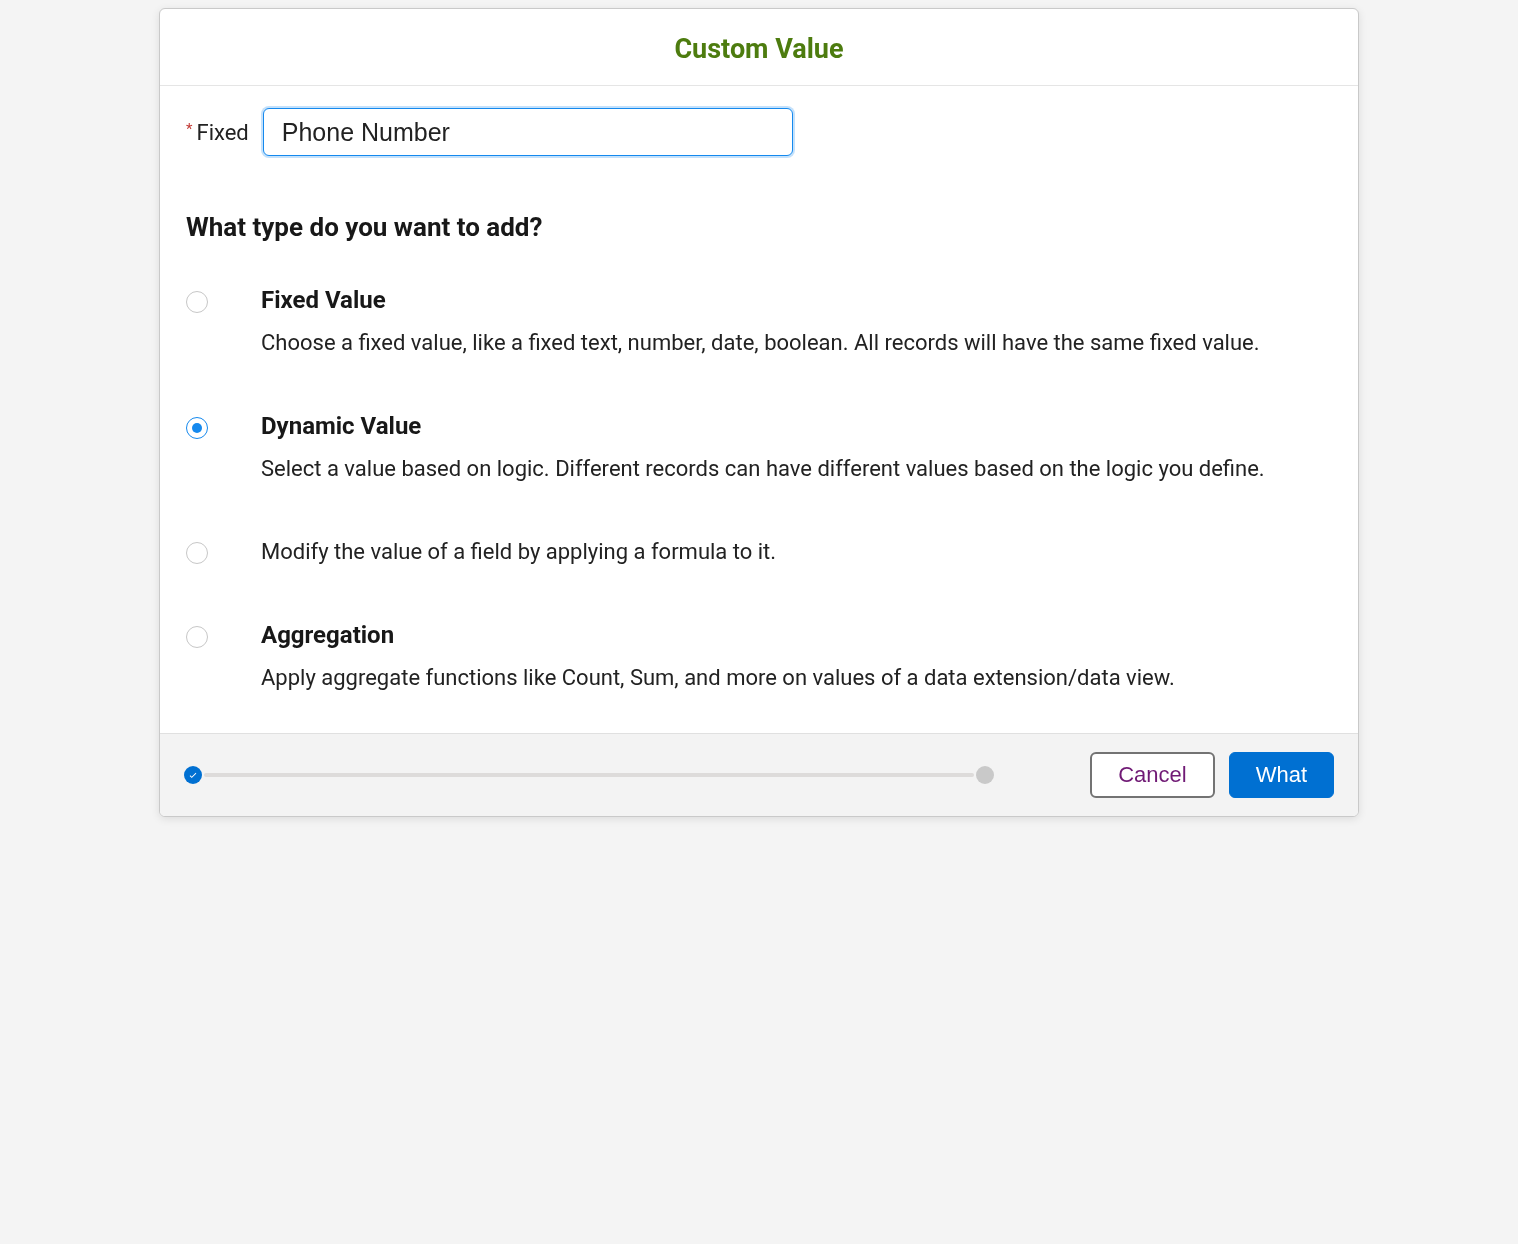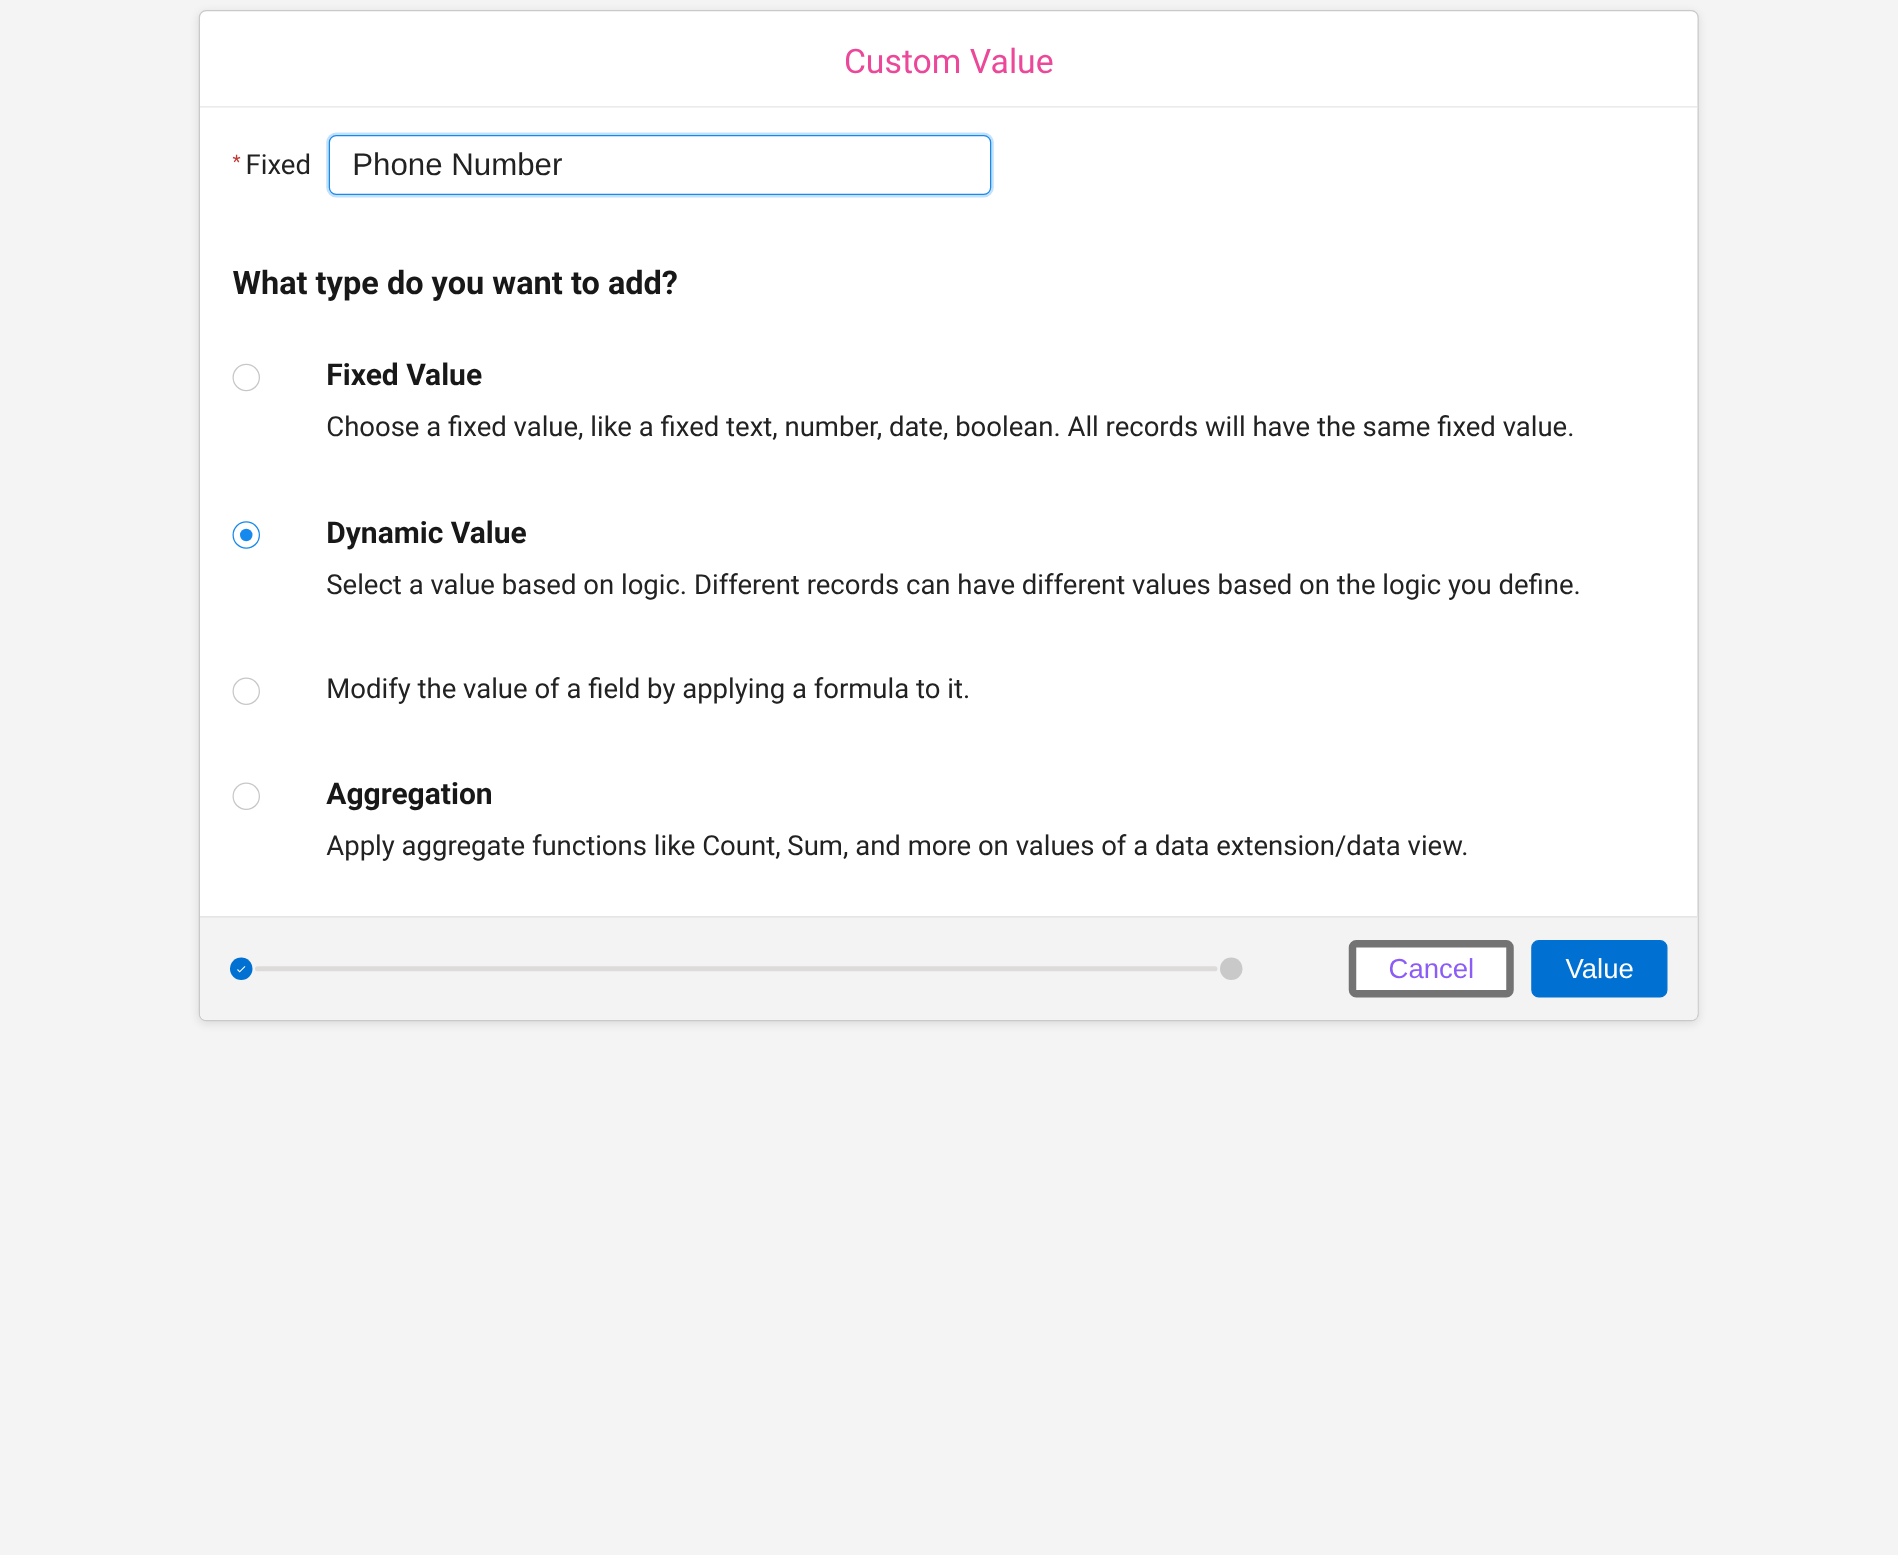--- a/index.html
+++ b/index.html
@@ -26,22 +26,22 @@
     flex-direction: column;
     overflow: hidden;
   }
   .modal-header {
     text-align: center;
     padding: 24px 0 20px 0;
     border-bottom: 1px solid #e5e5e5;
   }
   .modal-title {
     font-size: 27px;
-    font-weight: 400;
-    color: #ec4899;
+    font-weight: 700;
+    color: #4d7c0f;
   }
   .modal-body {
     padding: 22px 26px 40px 26px;
     flex: 1;
   }
   .field-row {
     display: flex;
     align-items: center;
     margin-bottom: 56px;
   }
@@ -177,22 +177,22 @@
     border-radius: 6px;
     font-size: 22px;
     cursor: pointer;
     display: flex;
     align-items: center;
     justify-content: center;
     border: 1px solid transparent;
   }
   .btn-cancel {
     background: #fff;
-    border: 6px solid #737373;
-    color: #8b5cf6;
+    border: 2px solid #737373;
+    color: #701a75;
   }
   .btn-next {
     background: #0070d2;
     border: 1px solid #0070d2;
     color: #fff;
   }
 </style>
 </head>
 <body>
 
@@ -253,17 +253,17 @@
       <div class="step-dot done">
         <svg viewBox="0 0 24 24">
             <path d="M9 16.2l-3.5-3.5L4 14.2l5 5 11-11-1.5-1.5z"></path>
           </svg>
       </div>
       <div class="progress-line"></div>
       <div class="step-dot pending"></div>
     </div>
     <div class="footer-buttons">
       <button class="btn btn-cancel">Cancel</button>
-      <button class="btn btn-next">Value</button>
+      <button class="btn btn-next">What</button>
     </div>
   </div>
 
 </div>
 
 </body></html>

